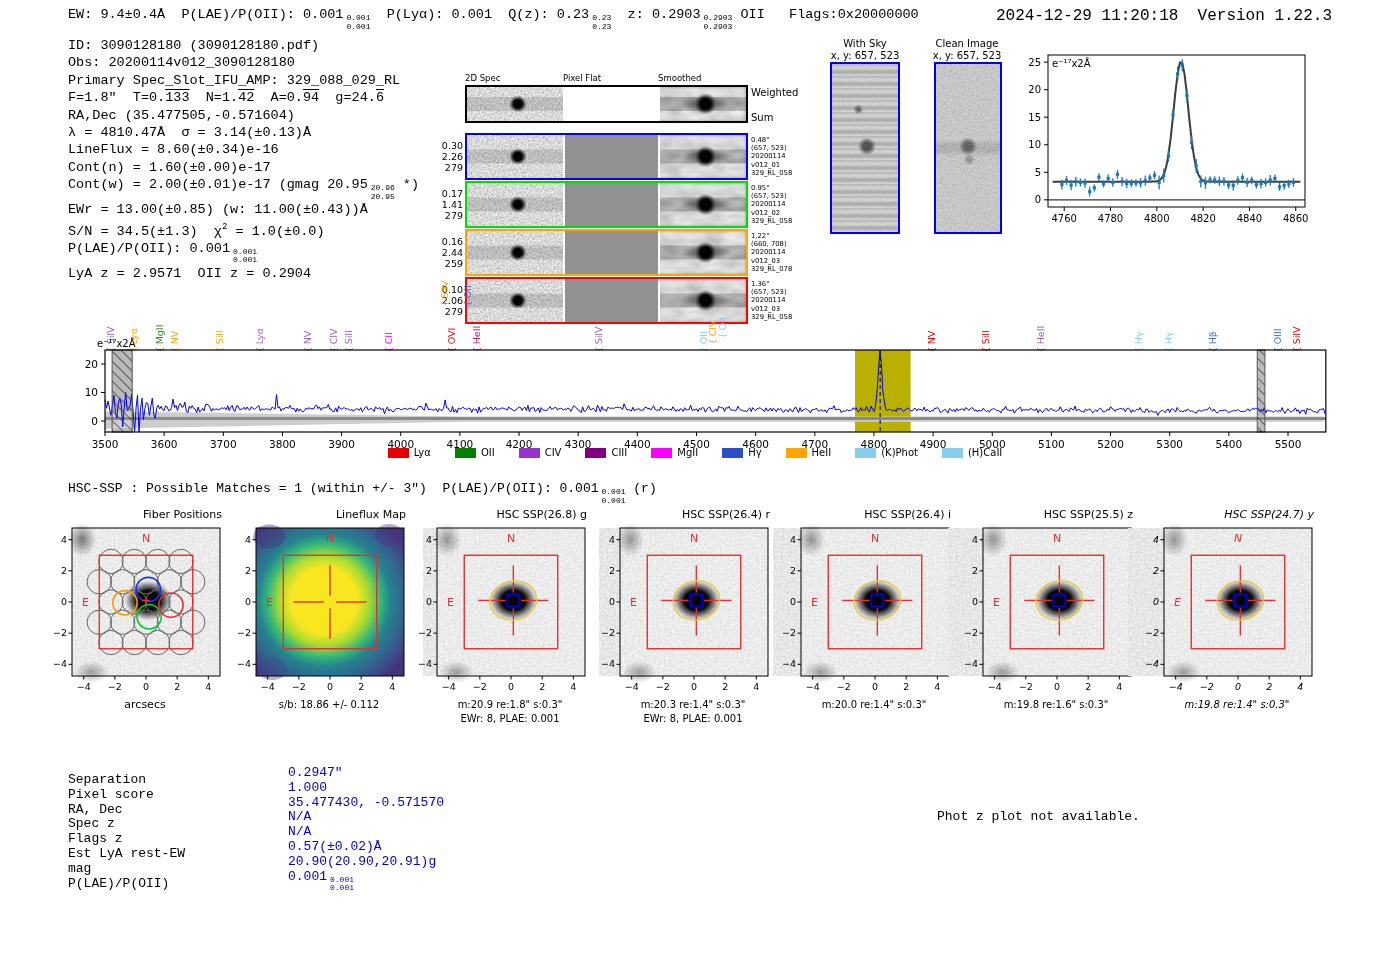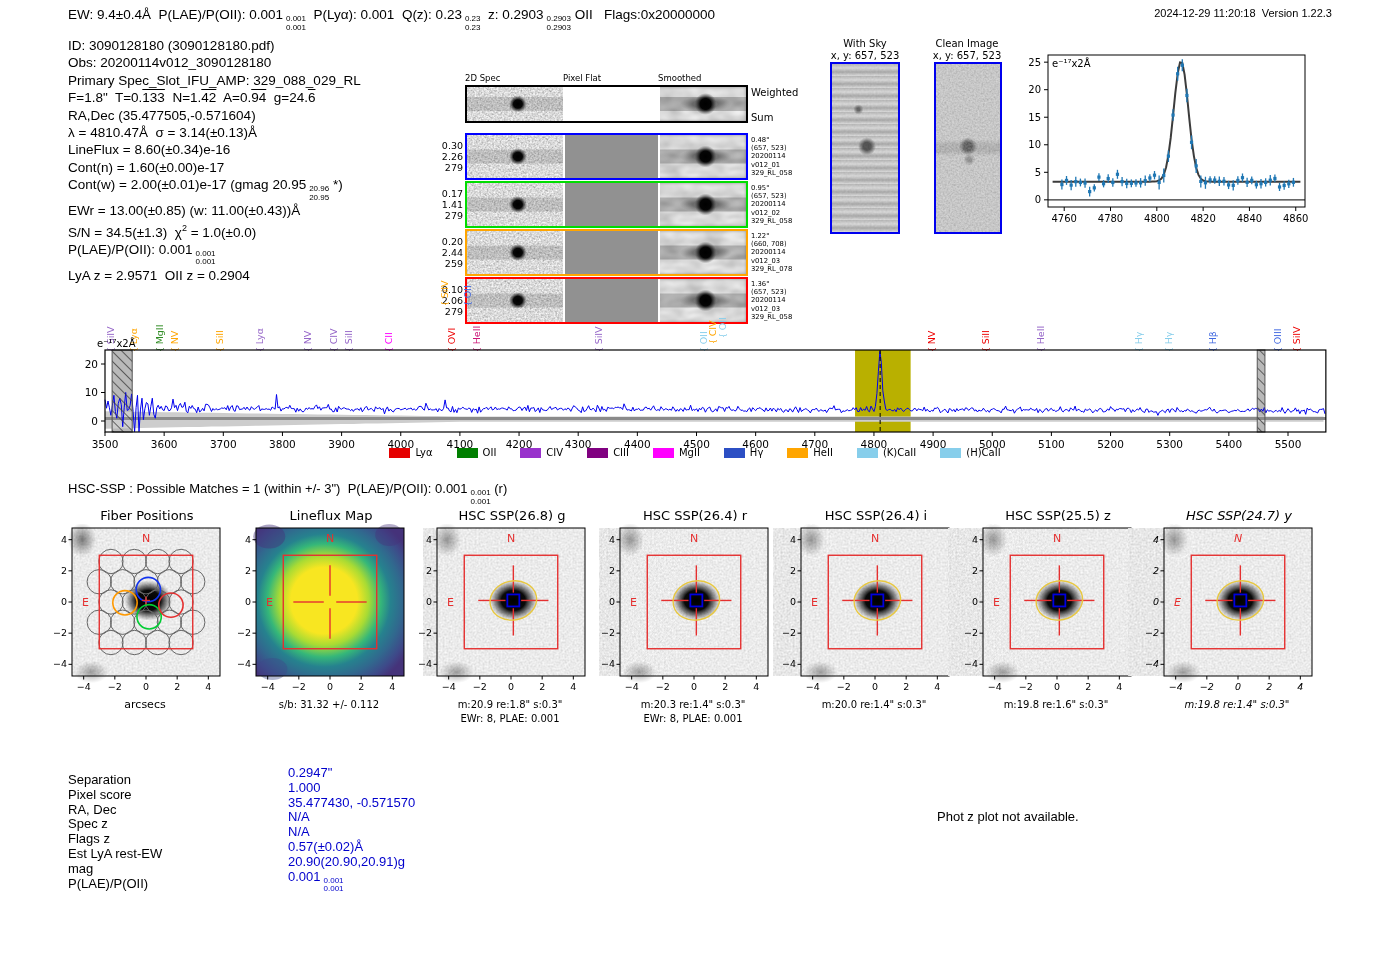--- a/index.html
+++ b/index.html
@@ -1,27 +1,27 @@
 <!DOCTYPE html>
 <html><head>
 <meta charset="utf-8">
 <style>
   html,body{margin:0;padding:0;background:#fff;}
   body{position:relative;width:1400px;height:953px;overflow:hidden;
        font-family:"DejaVu Sans","Liberation Sans",sans-serif;color:#000;}
   .abs{position:absolute;}
-  .mono{font-family:Liberation Sans, sans-serif;}
+  .mono{font-family:Liberation Mono, monospace;}
   .pre{white-space:pre;}
   .frac{display:inline-flex;flex-direction:column;justify-content:center;
         font-size:8px;line-height:8.5px;vertical-align:-2px;margin-left:3px;}
   .ol{text-decoration:overline;}
   .blue{color:#0000cc;}
   
   #header{top:7px;left:68px;font-size:13.5px;}
-  #header-right{top:7px;right:68px;font-size:11px;}
+  #header-right{top:7px;right:68px;font-size:16px;}
   
   #info{top:37px;left:68px;font-size:13.5px;line-height:17.4px;}
   
   #spec2d{top:33px;left:441px;}
   .s2titles{display:flex;margin-left:24px;font-size:8.5px;margin-bottom:2px;}
   .s2titles div{text-align:left;margin-top:40px;}
   .s2row{display:flex;align-items:stretch;margin-bottom:1px;}
   .s2l{width:22px;font-size:9.5px;line-height:11px;text-align:right;padding-right:2px;
        display:flex;flex-direction:column;justify-content:center;}
   .s2box{display:flex;gap:2px;background:#fff;border:2px solid #000;}
@@ -29,21 +29,21 @@
        display:flex;flex-direction:column;justify-content:center;}
   .s2r.big{font-size:10px;line-height:11px;justify-content:space-between;padding-top:2px;}
   .gaprow{height:9px;}
   
   .skypanel{text-align:center;font-size:10px;line-height:11.5px;}
   .skyimg{border:2px solid #0000ee;position:relative;margin-top:1px;overflow:hidden;}
   .skyimg svg{position:absolute;left:0;top:0;}
   
   #cutouts{top:508px;left:0;width:1400px;height:230px;}
   .cpanel{position:absolute;width:196px;}
-  .ctitle{margin-left:36px;width:150px;text-align:center;font-size:13px;height:16px;}
+  .ctitle{margin-left:36px;width:150px;text-align:right;font-size:11px;height:16px;}
   .ccap{margin-left:14px;width:190px;text-align:center;font-size:10px;line-height:13.5px;}
   
   .llabel{position:absolute;bottom:0;white-space:nowrap;transform:rotate(-90deg);
           transform-origin:0 100%;font-size:9.5px;line-height:10px;}
   .llabel .brace{font-size:8px;}
   
   #legend{top:447px;left:105px;width:1180px;display:flex;justify-content:center;gap:24px;}
   .litem{display:flex;align-items:center;gap:5px;font-size:10px;}
   .lsw{width:21px;height:10px;display:inline-block;}
   
@@ -238,21 +238,21 @@
         <div class="s2r">
           <div>0.95"</div>
           <div>(657, 523)</div>
           <div>20200114</div>
           <div>v012_02</div>
           <div>329_RL_058</div>
         </div>
       </div>
       <div class="s2row">
         <div class="s2l">
-          <div>0.20</div>
+          <div>0.16</div>
           <div>2.44</div>
           <div>259</div>
         </div>
         <div class="s2box" style="border-color: rgb(255, 165, 0);">
           <svg width="96" height="43">
             <rect width="96" height="43" fill="#979797"></rect>
             <g transform="translate(-31,0)">
               <rect width="127" height="43" filter="url(#nDark)"></rect>
             </g>
             <rect y="14.5" width="96" height="14" fill="#000" opacity="0.13"></rect>
@@ -595,21 +595,21 @@
     <div class="litem">
       <div class="lsw" style="background: rgb(44, 79, 196);"></div>
       <div>Hγ</div>
     </div>
     <div class="litem">
       <div class="lsw" style="background: rgb(255, 165, 0);"></div>
       <div>HeII</div>
     </div>
     <div class="litem">
       <div class="lsw" style="background: rgb(135, 206, 235);"></div>
-      <div>(K)CaII</div>
+      <div>(K)Phot</div>
     </div>
     <div class="litem">
       <div class="lsw" style="background: rgb(135, 206, 235);"></div>
       <div>(H)CaII</div>
     </div>
   </div>
 
 <div class="abs mono pre" id="hscline"><span>HSC-SSP : Possible Matches = 1 (within +/- 3")  P(LAE)/P(OII): 0.001</span><div class="frac" style="display: inline-flex;"><div>0.001</div><div>0.001</div></div><span> (r)</span></div>
 
 <div class="abs" id="cutouts">
@@ -701,21 +701,21 @@
         <text x="141.1578947368421" y="166" font-size="9.5" fill="#000" text-anchor="middle" font-family="DejaVu Sans, sans-serif">2</text>
         <line x1="32.5" y1="46.8421052631579" x2="36" y2="46.8421052631579" stroke="#000"></line>
         <text x="31" y="49.8421052631579" font-size="9.5" fill="#000" text-anchor="end" font-family="DejaVu Sans, sans-serif">2</text>
         <line x1="172.31578947368422" y1="152" x2="172.31578947368422" y2="155.5" stroke="#000"></line>
         <text x="172.31578947368422" y="166" font-size="9.5" fill="#000" text-anchor="middle" font-family="DejaVu Sans, sans-serif">4</text>
         <line x1="32.5" y1="15.68421052631579" x2="36" y2="15.68421052631579" stroke="#000"></line>
         <text x="31" y="18.684210526315788" font-size="9.5" fill="#000" text-anchor="end" font-family="DejaVu Sans, sans-serif">4</text>
         <rect x="36" y="4" width="148" height="148" fill="none" stroke="#000"></rect>
         <text x="110" y="18" font-size="11" fill="#e53030" text-anchor="middle" font-family="DejaVu Sans, sans-serif">N</text>
         <text x="46" y="82" font-size="11" fill="#e53030" text-anchor="start" font-family="DejaVu Sans, sans-serif">E</text>
-      </svg><div class="ccap">s/b: 31.32 +/- 0.112</div></div>
+      </svg><div class="ccap">s/b: 18.86 +/- 0.112</div></div>
     <div class="cpanel" style="left: 401px; top: 0px;"><div class="ctitle">HSC SSP(26.8) g</div><svg width="192" height="170">
         <rect x="36" y="4" width="148" height="148" fill="#e2e2e2"></rect>
         <g transform="translate(-14,0)">
           <rect x="36" y="4" width="162" height="148" filter="url(#nLight)"></rect>
         </g>
         <rect x="36" y="4" width="148" height="148" fill="#fff" opacity="0.18"></rect>
         <ellipse cx="46.126315789473686" cy="15.68421052631579" rx="14" ry="17" fill="url(#gSmudge)" opacity="0.6"></ellipse>
         <ellipse cx="55.473684210526315" cy="148.10526315789474" rx="17" ry="11" fill="url(#gSmudge)" opacity="0.55"></ellipse>
         <ellipse cx="112.33684210526316" cy="76.4421052631579" rx="24" ry="20" fill="url(#gBlob)"></ellipse>
         <rect x="63.26315789473684" y="31.263157894736842" width="93.47368421052633" height="93.47368421052633" fill="none" stroke="#e53030" stroke-width="1.4"></rect>

